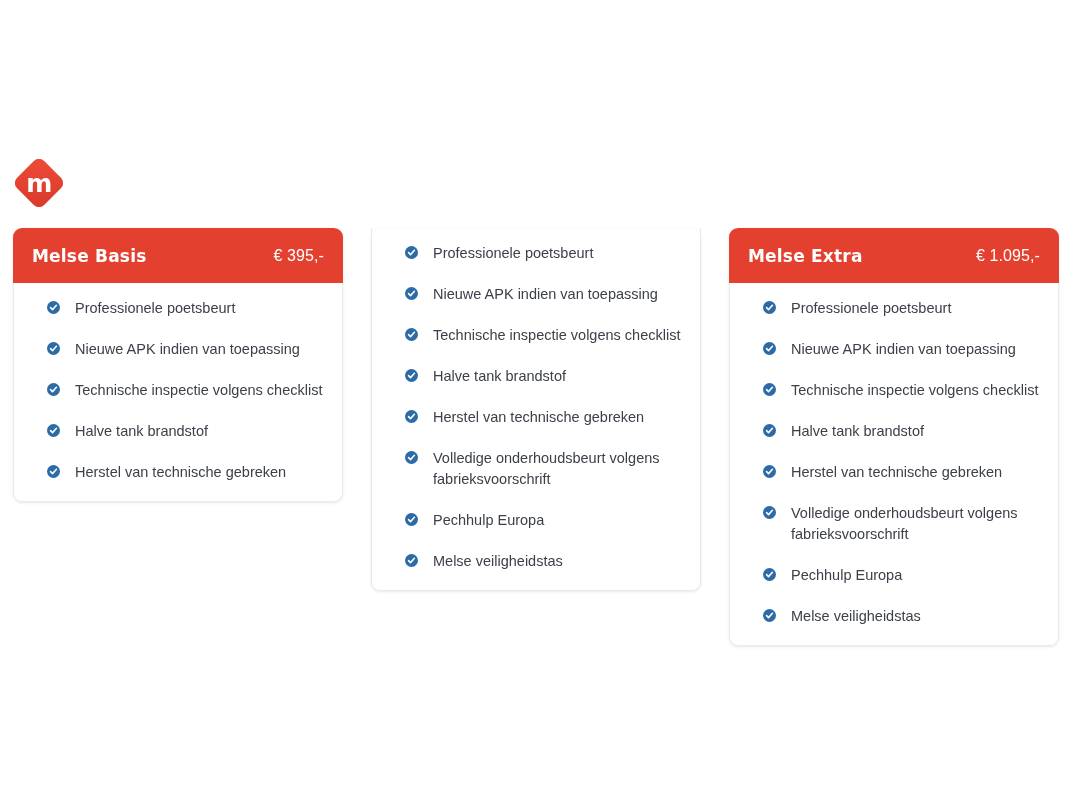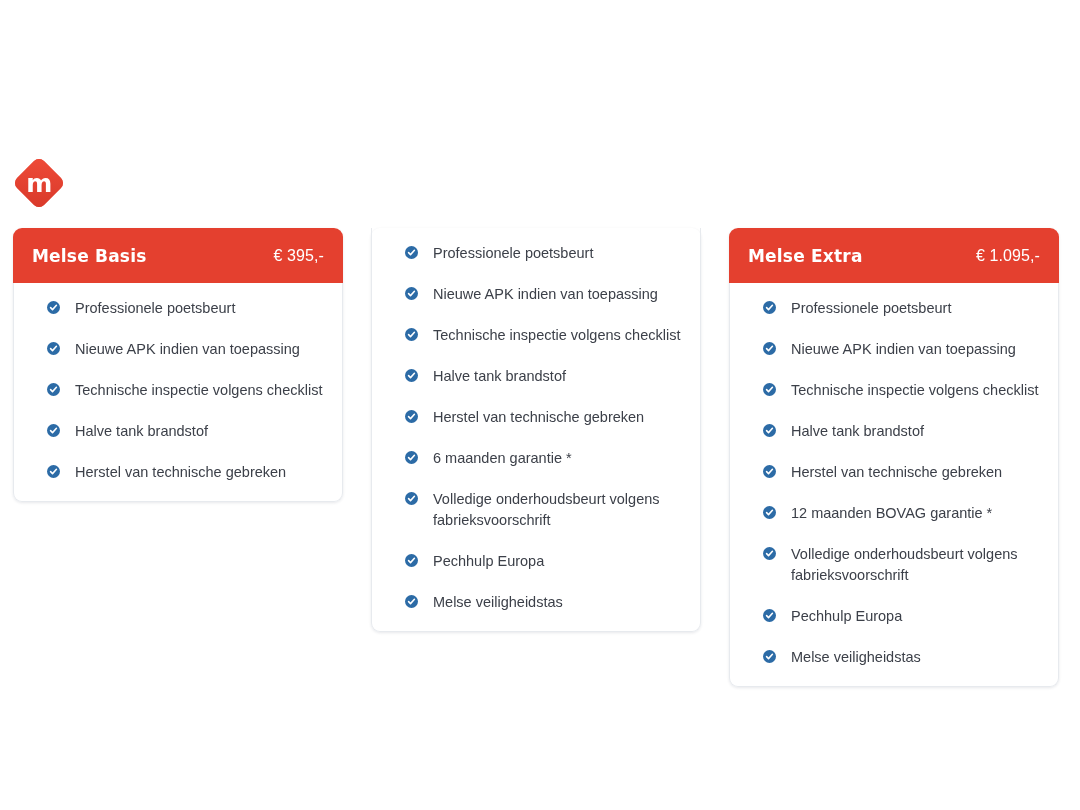--- a/index.html
+++ b/index.html
@@ -266,29 +266,20 @@
     </span>
     <span class="feature-label">Herstel van technische gebreken</span>
   </div>
           <div class="feature">
     <span class="check-icon">
       <svg viewBox="0 0 16 16" xmlns="http://www.w3.org/2000/svg">
         <circle cx="8" cy="8" r="8" fill="#2c6ba6"></circle>
         <path d="M4.4 8.2 L6.8 10.6 L11.6 5.3" fill="none" stroke="#ffffff" stroke-width="1.9" stroke-linecap="round" stroke-linejoin="round"></path>
       </svg>
     </span>
-    <span class="feature-label">6 maanden garantie *</span>
-  </div>
-          <div class="feature">
-    <span class="check-icon">
-      <svg viewBox="0 0 16 16" xmlns="http://www.w3.org/2000/svg">
-        <circle cx="8" cy="8" r="8" fill="#2c6ba6"></circle>
-        <path d="M4.4 8.2 L6.8 10.6 L11.6 5.3" fill="none" stroke="#ffffff" stroke-width="1.9" stroke-linecap="round" stroke-linejoin="round"></path>
-      </svg>
-    </span>
     <span class="feature-label">Volledige onderhoudsbeurt volgens fabrieksvoorschrift</span>
   </div>
           <div class="feature">
     <span class="check-icon">
       <svg viewBox="0 0 16 16" xmlns="http://www.w3.org/2000/svg">
         <circle cx="8" cy="8" r="8" fill="#2c6ba6"></circle>
         <path d="M4.4 8.2 L6.8 10.6 L11.6 5.3" fill="none" stroke="#ffffff" stroke-width="1.9" stroke-linecap="round" stroke-linejoin="round"></path>
       </svg>
     </span>
     <span class="feature-label">Pechhulp Europa</span>
@@ -355,29 +346,20 @@
     </span>
     <span class="feature-label">Herstel van technische gebreken</span>
   </div>
           <div class="feature">
     <span class="check-icon">
       <svg viewBox="0 0 16 16" xmlns="http://www.w3.org/2000/svg">
         <circle cx="8" cy="8" r="8" fill="#2c6ba6"></circle>
         <path d="M4.4 8.2 L6.8 10.6 L11.6 5.3" fill="none" stroke="#ffffff" stroke-width="1.9" stroke-linecap="round" stroke-linejoin="round"></path>
       </svg>
     </span>
-    <span class="feature-label">12 maanden BOVAG garantie *</span>
-  </div>
-          <div class="feature">
-    <span class="check-icon">
-      <svg viewBox="0 0 16 16" xmlns="http://www.w3.org/2000/svg">
-        <circle cx="8" cy="8" r="8" fill="#2c6ba6"></circle>
-        <path d="M4.4 8.2 L6.8 10.6 L11.6 5.3" fill="none" stroke="#ffffff" stroke-width="1.9" stroke-linecap="round" stroke-linejoin="round"></path>
-      </svg>
-    </span>
     <span class="feature-label">Volledige onderhoudsbeurt volgens fabrieksvoorschrift</span>
   </div>
           <div class="feature">
     <span class="check-icon">
       <svg viewBox="0 0 16 16" xmlns="http://www.w3.org/2000/svg">
         <circle cx="8" cy="8" r="8" fill="#2c6ba6"></circle>
         <path d="M4.4 8.2 L6.8 10.6 L11.6 5.3" fill="none" stroke="#ffffff" stroke-width="1.9" stroke-linecap="round" stroke-linejoin="round"></path>
       </svg>
     </span>
     <span class="feature-label">Pechhulp Europa</span>

